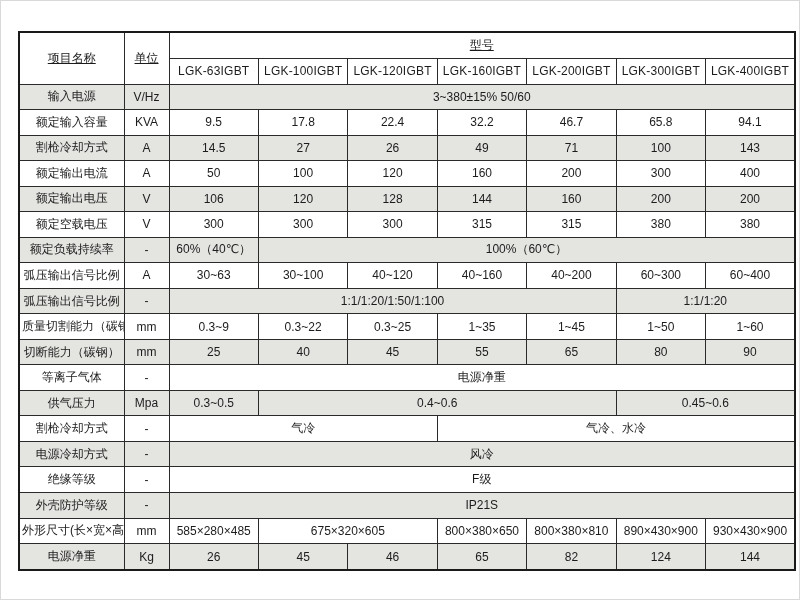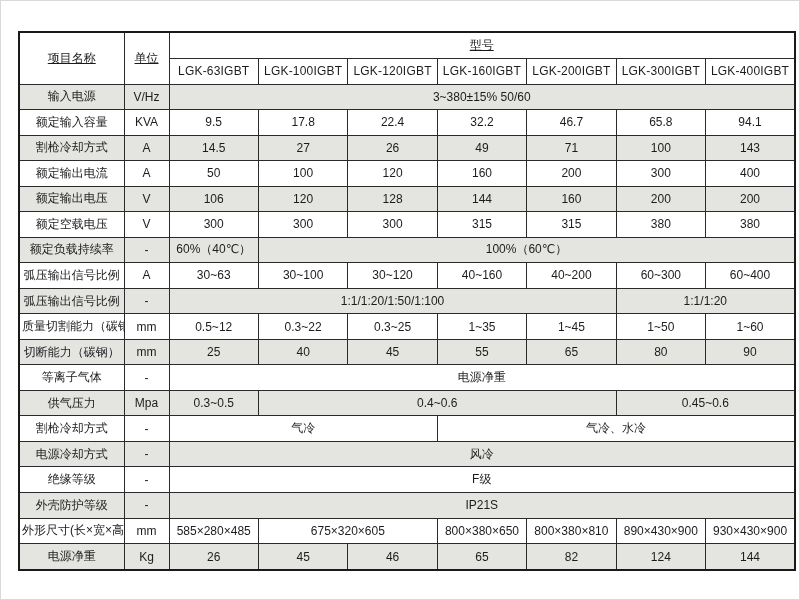--- a/index.html
+++ b/index.html
@@ -130,36 +130,36 @@
           <td class="label">额定负载持续率</td>
           <td class="unit">-</td>
           <td>60%（40℃）</td>
           <td colspan="6">100%（60℃）</td>
         </tr>
         <tr class="">
           <td class="label">弧压输出信号比例</td>
           <td class="unit">A</td>
           <td>30~63</td>
           <td>30~100</td>
-          <td>30~120</td>
+          <td>40~120</td>
           <td>40~160</td>
           <td>40~200</td>
           <td>60~300</td>
           <td>60~400</td>
         </tr>
         <tr class="shaded">
           <td class="label">弧压输出信号比例</td>
           <td class="unit">-</td>
           <td colspan="5">1:1/1:20/1:50/1:100</td>
           <td colspan="2">1:1/1:20</td>
         </tr>
         <tr class="">
           <td class="label">质量切割能力（碳钢）</td>
           <td class="unit">mm</td>
-          <td>0.5~12</td>
+          <td>0.3~9</td>
           <td>0.3~22</td>
           <td>0.3~25</td>
           <td>1~35</td>
           <td>1~45</td>
           <td>1~50</td>
           <td>1~60</td>
         </tr>
         <tr class="shaded">
           <td class="label">切断能力（碳钢）</td>
           <td class="unit">mm</td>

